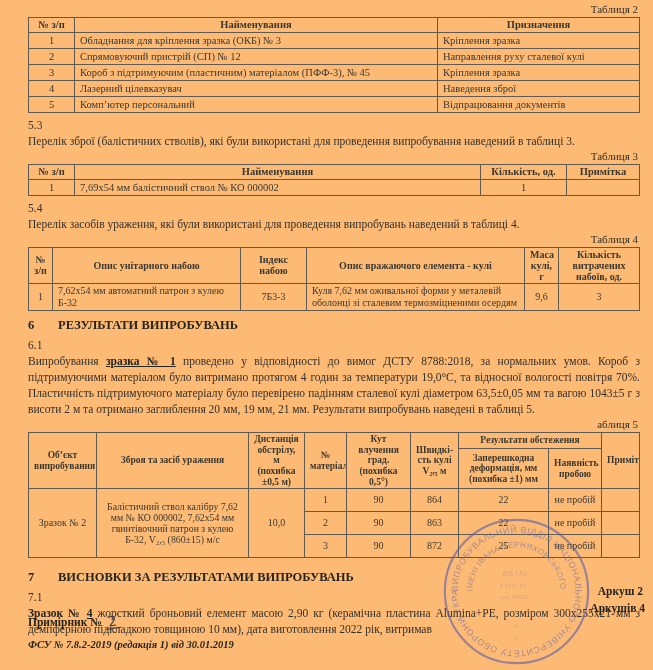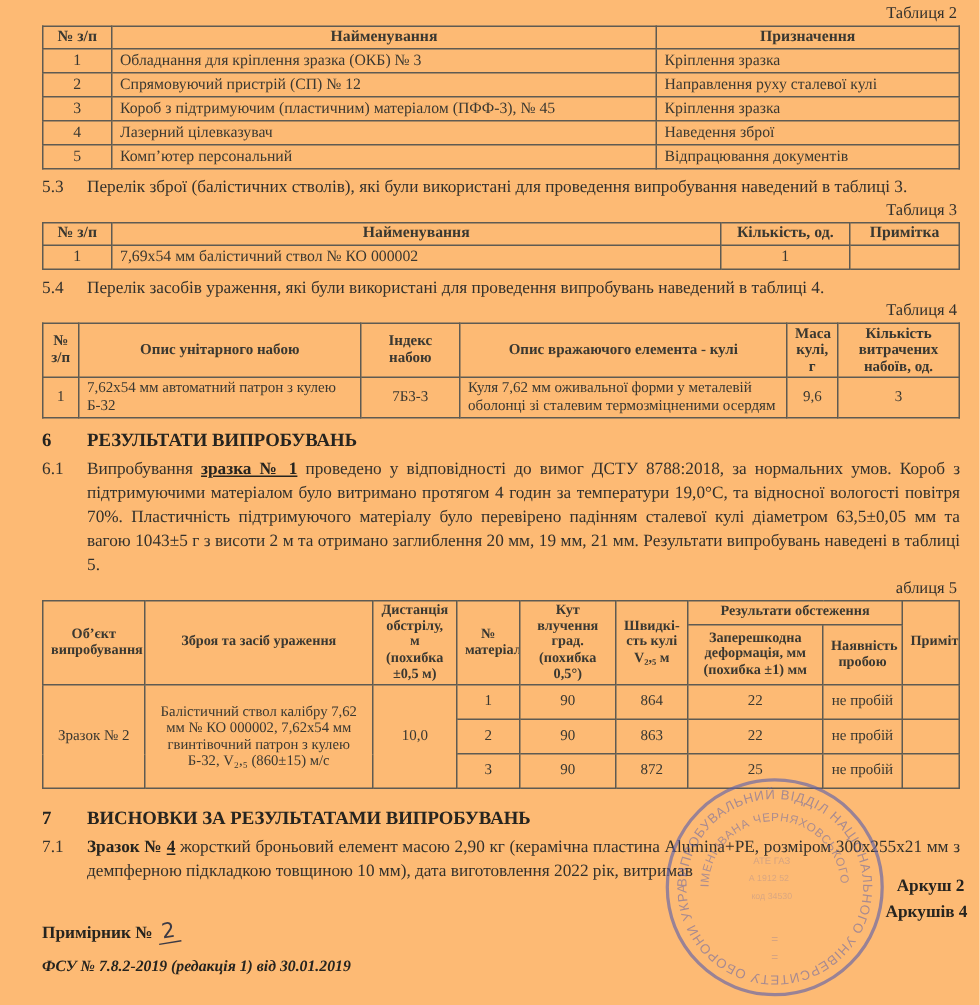--- a/index.html
+++ b/index.html
@@ -14,21 +14,21 @@
   table.t th, table.t td{border:1px solid #5f5b52; padding:1px 5px; vertical-align:middle; overflow:hidden;}
   table.t th{font-weight:bold; line-height:1.12;}
   td.c{text-align:center;}
   .t2 td, .t3 td{height:13px;}
   .t4 th{font-size:10px; line-height:1.1;}
   .t4 td{font-size:10px; line-height:1.2;}
   .t5 th{font-size:9.5px; line-height:1.08; padding:1px 2px;}
   .t5 td{font-size:10px; line-height:1.15; padding:1px 2px; text-align:center;}
   .t5 td.weapon{font-size:9.8px;}
   .t5 tbody td{height:20px;}
-  .para{display:flex; font-size:11.5px; line-height:16px; margin-top:4px;}
+  .para{display:flex; font-size:11.5px; line-height:16px; margin-top:4px;flex-direction:column;}
   .pnum{width:30px; flex:none;}
   .pbody{flex:1; text-align:justify;}
   .heading{display:flex; font-weight:bold; font-size:12.5px; margin-top:7px; color:#26241f;}
   .heading .pnum{width:30px;}
   .u{text-decoration:underline;}
   b{color:#26241f;} .mt12{margin-top:12px;}
   .protocol{position:absolute; left:28px; top:598px; font-size:11.5px; font-weight:bold; color:#26241f;}
   .copyline{position:absolute; left:28px; top:615px; font-size:11.5px; font-weight:bold; color:#26241f;}
   .hand{display:inline-block; font-family:"DejaVu Sans", sans-serif; font-size:14px; font-weight:normal;
         color:#3c3a45; transform:rotate(-9deg); border-bottom:1px solid #3c3a45; padding:0 3px; line-height:13px;}

